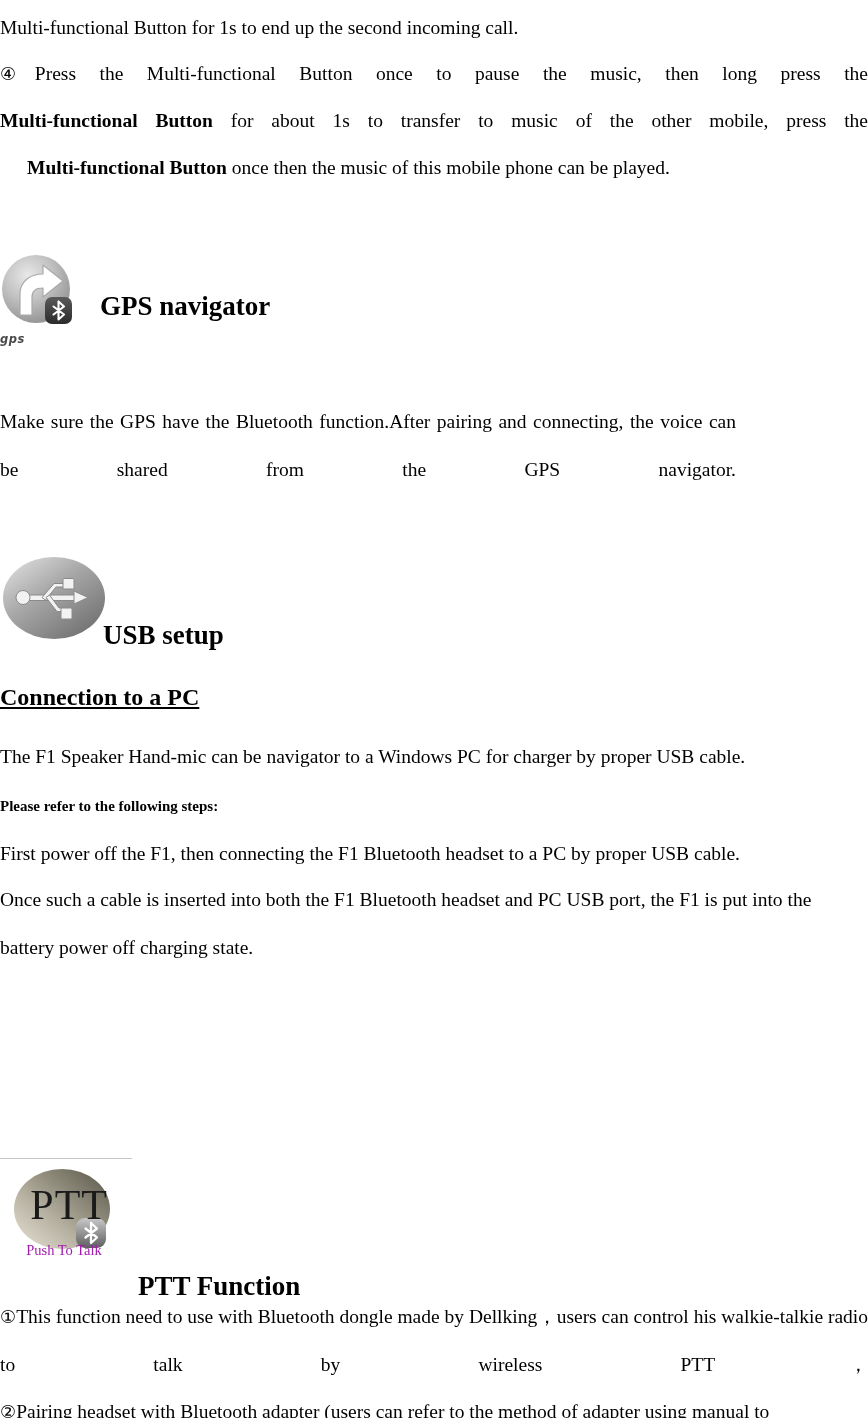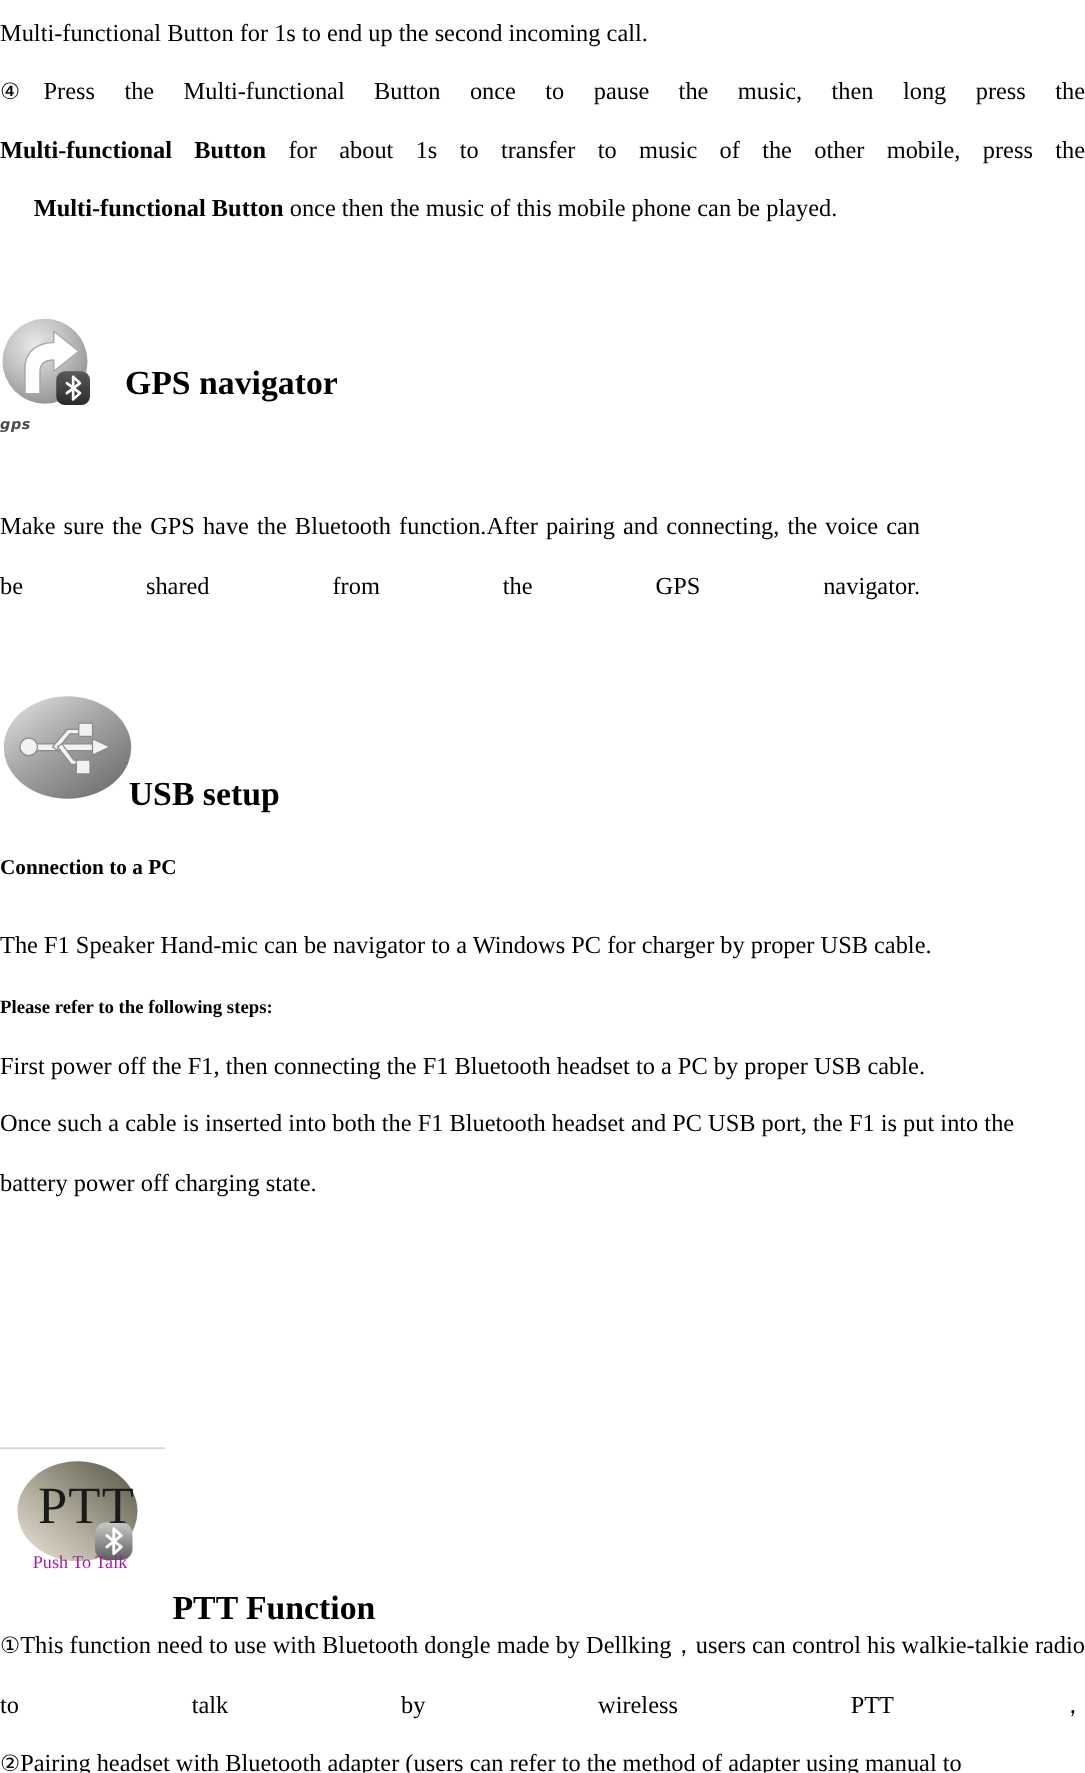--- a/index.html
+++ b/index.html
@@ -53,23 +53,24 @@
     font-size: 27px;
     line-height: 1;
     letter-spacing: 0px;
     color: #000;
     white-space: nowrap;
   }
 
   .sub-head {
     position: absolute;
     font-weight: bold;
-    font-size: 17px;
+    font-size: 24px;
     line-height: 1;
     white-space: nowrap;
+    text-decoration: underline;
   }
 
   
   .gps-icon {
     position: absolute;
     left: 0px;
     top: 253px;
     width: 76px;
     height: 76px;
   }

